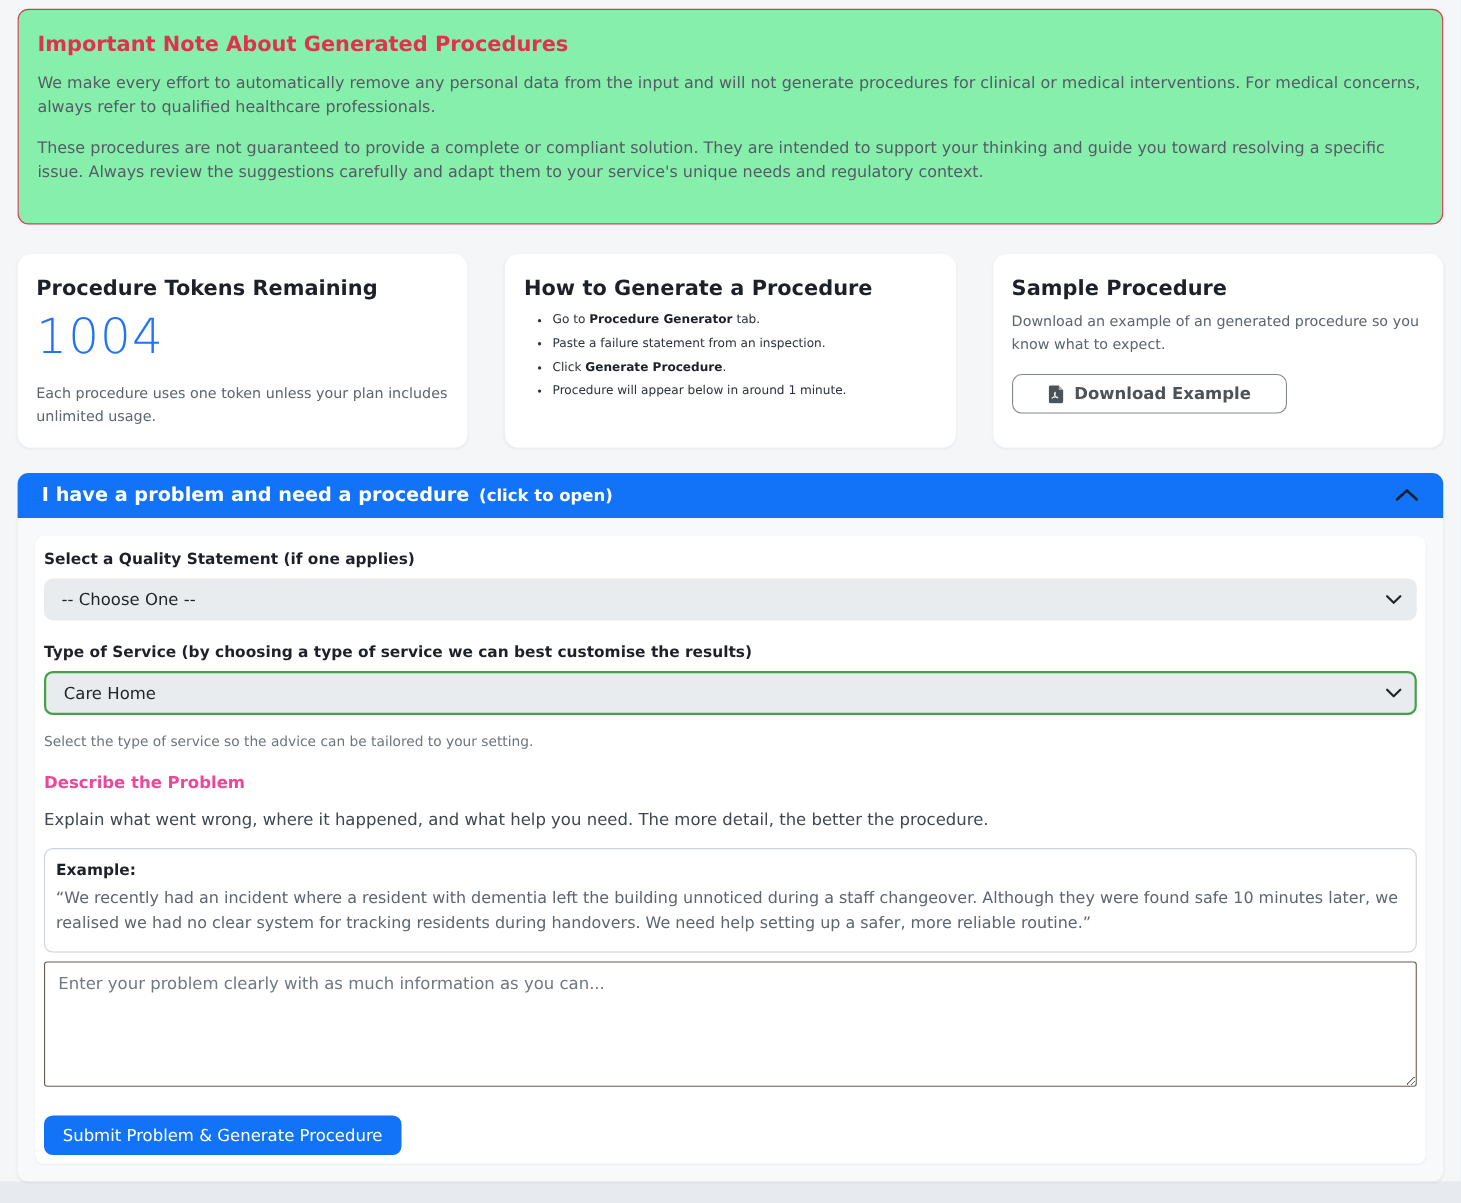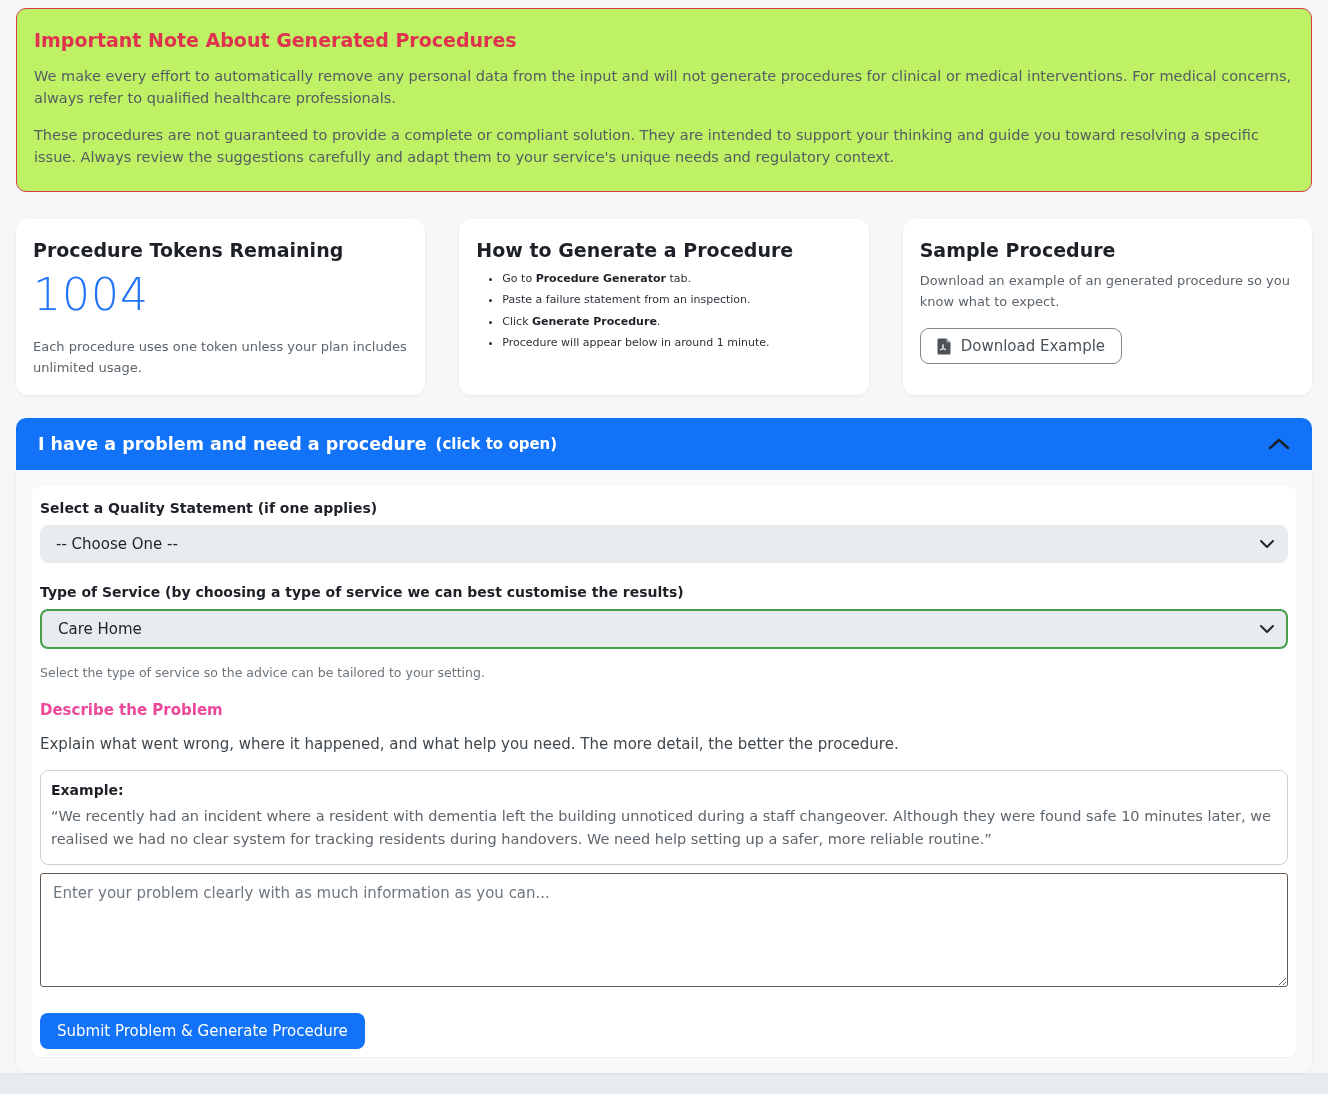--- a/index.html
+++ b/index.html
@@ -11,24 +11,24 @@
     color:#212529;
   }
   .page {
     width:1328px;
     background:#f4f6f8;
     padding:8px 16px 0 16px;
   }
 
   
   .alert {
-    background:#bef264;
+    background:#86efac;
     border:1px solid #d9394f;
     border-radius:10px;
-    padding:14px 17px 20px 17px;
+    padding:14px 17px 32px 17px;
     margin-bottom:27px;
   }
   .alert h2 {
     margin:6px 0 14px 0;
     font-size:19px; font-weight:bold;
     color:#e0314e;
   }
   .alert p {
     margin:0 0 14px 0;
     font-size:14.5px; line-height:1.55;
@@ -54,32 +54,33 @@
   .card .note { font-size:13px; line-height:1.6; color:#5c646c; margin:0; }
   .howto-list { margin:4px 0 0 0; padding-left:26px; }
   .howto-list li { font-size:11px; color:#2b3138; margin-bottom:5.5px; line-height:1.45; }
   .howto-list li b { color:#1d2127; }
   .outline-btn {
     display:inline-flex; align-items:center; gap:9px;
     margin-top:16px;
     background:#ffffff;
     border:1px solid #80878e;
     border-radius:9px;
-    padding:8px 16px;
+    padding:8px 32px;
     font-size:15px; color:#4b5359;
     font-family:inherit;
     cursor:pointer;
+    font-weight:bold;
   }
   .outline-btn svg { display:block; }
 
   
   .acc-header {
     background:#1273f8;
     border-radius:10px 10px 0 0;
-    height:52px;
+    height:41px;
     display:flex; align-items:center;
     padding:0 22px;
     cursor:pointer;
   }
   .acc-title { color:#ffffff; font-size:17.5px; font-weight:bold; }
   .acc-sub { color:#ffffff; font-size:15px; font-weight:bold; margin-left:9px; }
   .acc-chevron { margin-left:auto; display:flex; align-items:center; }
 
   .acc-body {
     background:#f7f9fa;

